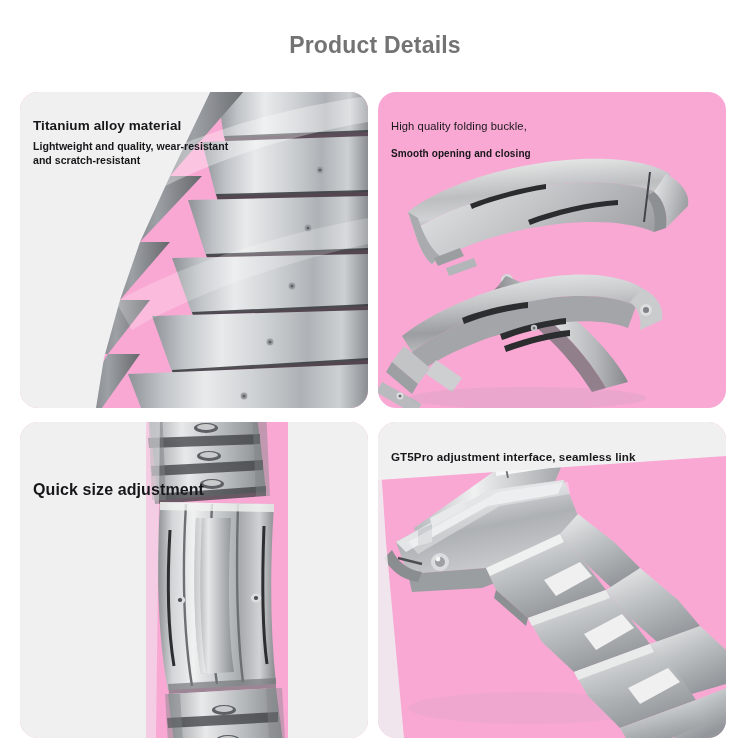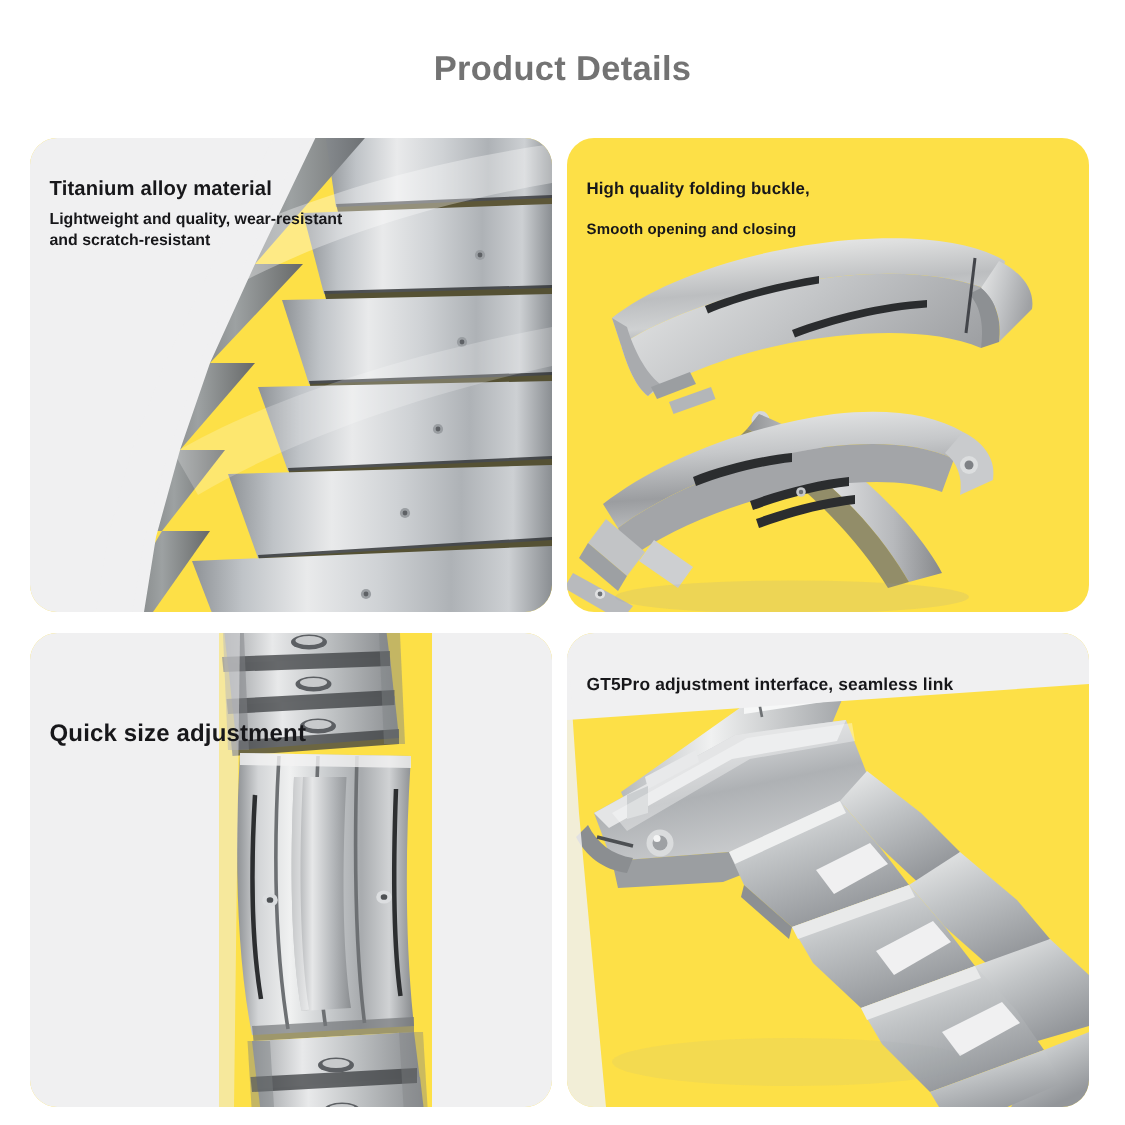--- a/index.html
+++ b/index.html
@@ -29,39 +29,39 @@
     position: absolute;
     left: 20px;
     top: 92px;
     width: 710px;
     height: 646px;
   }
   .card {
     position: absolute;
     width: 348px;
     height: 316px;
-    background: #fde047;
+    background: #f9a8d4;
     border-radius: 18px;
     overflow: hidden;
   }
   .card-tl { left: 0;     top: 0; }
   .card-tr { left: 358px; top: 0; }
   .card-bl { left: 0;     top: 330px; }
   .card-br { left: 358px; top: 330px; }
 
   .caption {
     position: absolute;
     z-index: 6;
     color: #17171a;
   }
   .cap-tl { left: 13px; top: 26px; }
   .cap-tl .h  { font-size: 13.5px; font-weight: bold; letter-spacing: 0.1px; }
   .cap-tl .s  { font-size: 10.6px; font-weight: bold; line-height: 14px; margin-top: 6px; max-width: 215px; }
   .cap-two { left: 13px; top: 28px; }
-  .cap-two .l1 { font-size: 11.2px; font-weight: bold; letter-spacing: 0.1px; }
+  .cap-two .l1 { font-size: 11.2px; font-weight: normal; letter-spacing: 0.1px; }
   .cap-two .l2 { font-size: 10px; font-weight: bold; letter-spacing: 0.1px; margin-top: 16px; }
   .cap-bl { left: 13px; top: 26px; }
   .cap-bl .l1 { font-size: 13px;   font-weight: bold; letter-spacing: 0.1px; }
   .cap-bl .l2 { font-size: 16px; font-weight: bold; letter-spacing: 0.1px; margin-top: 33px; }
   .cap-br { left: 13px; top: 28px; }
   .cap-br .l1 { font-size: 11.6px; font-weight: bold; letter-spacing: 0.1px; }
 
   .art { position: absolute; inset: 0; }
   svg.art { display: block; }
 </style>

